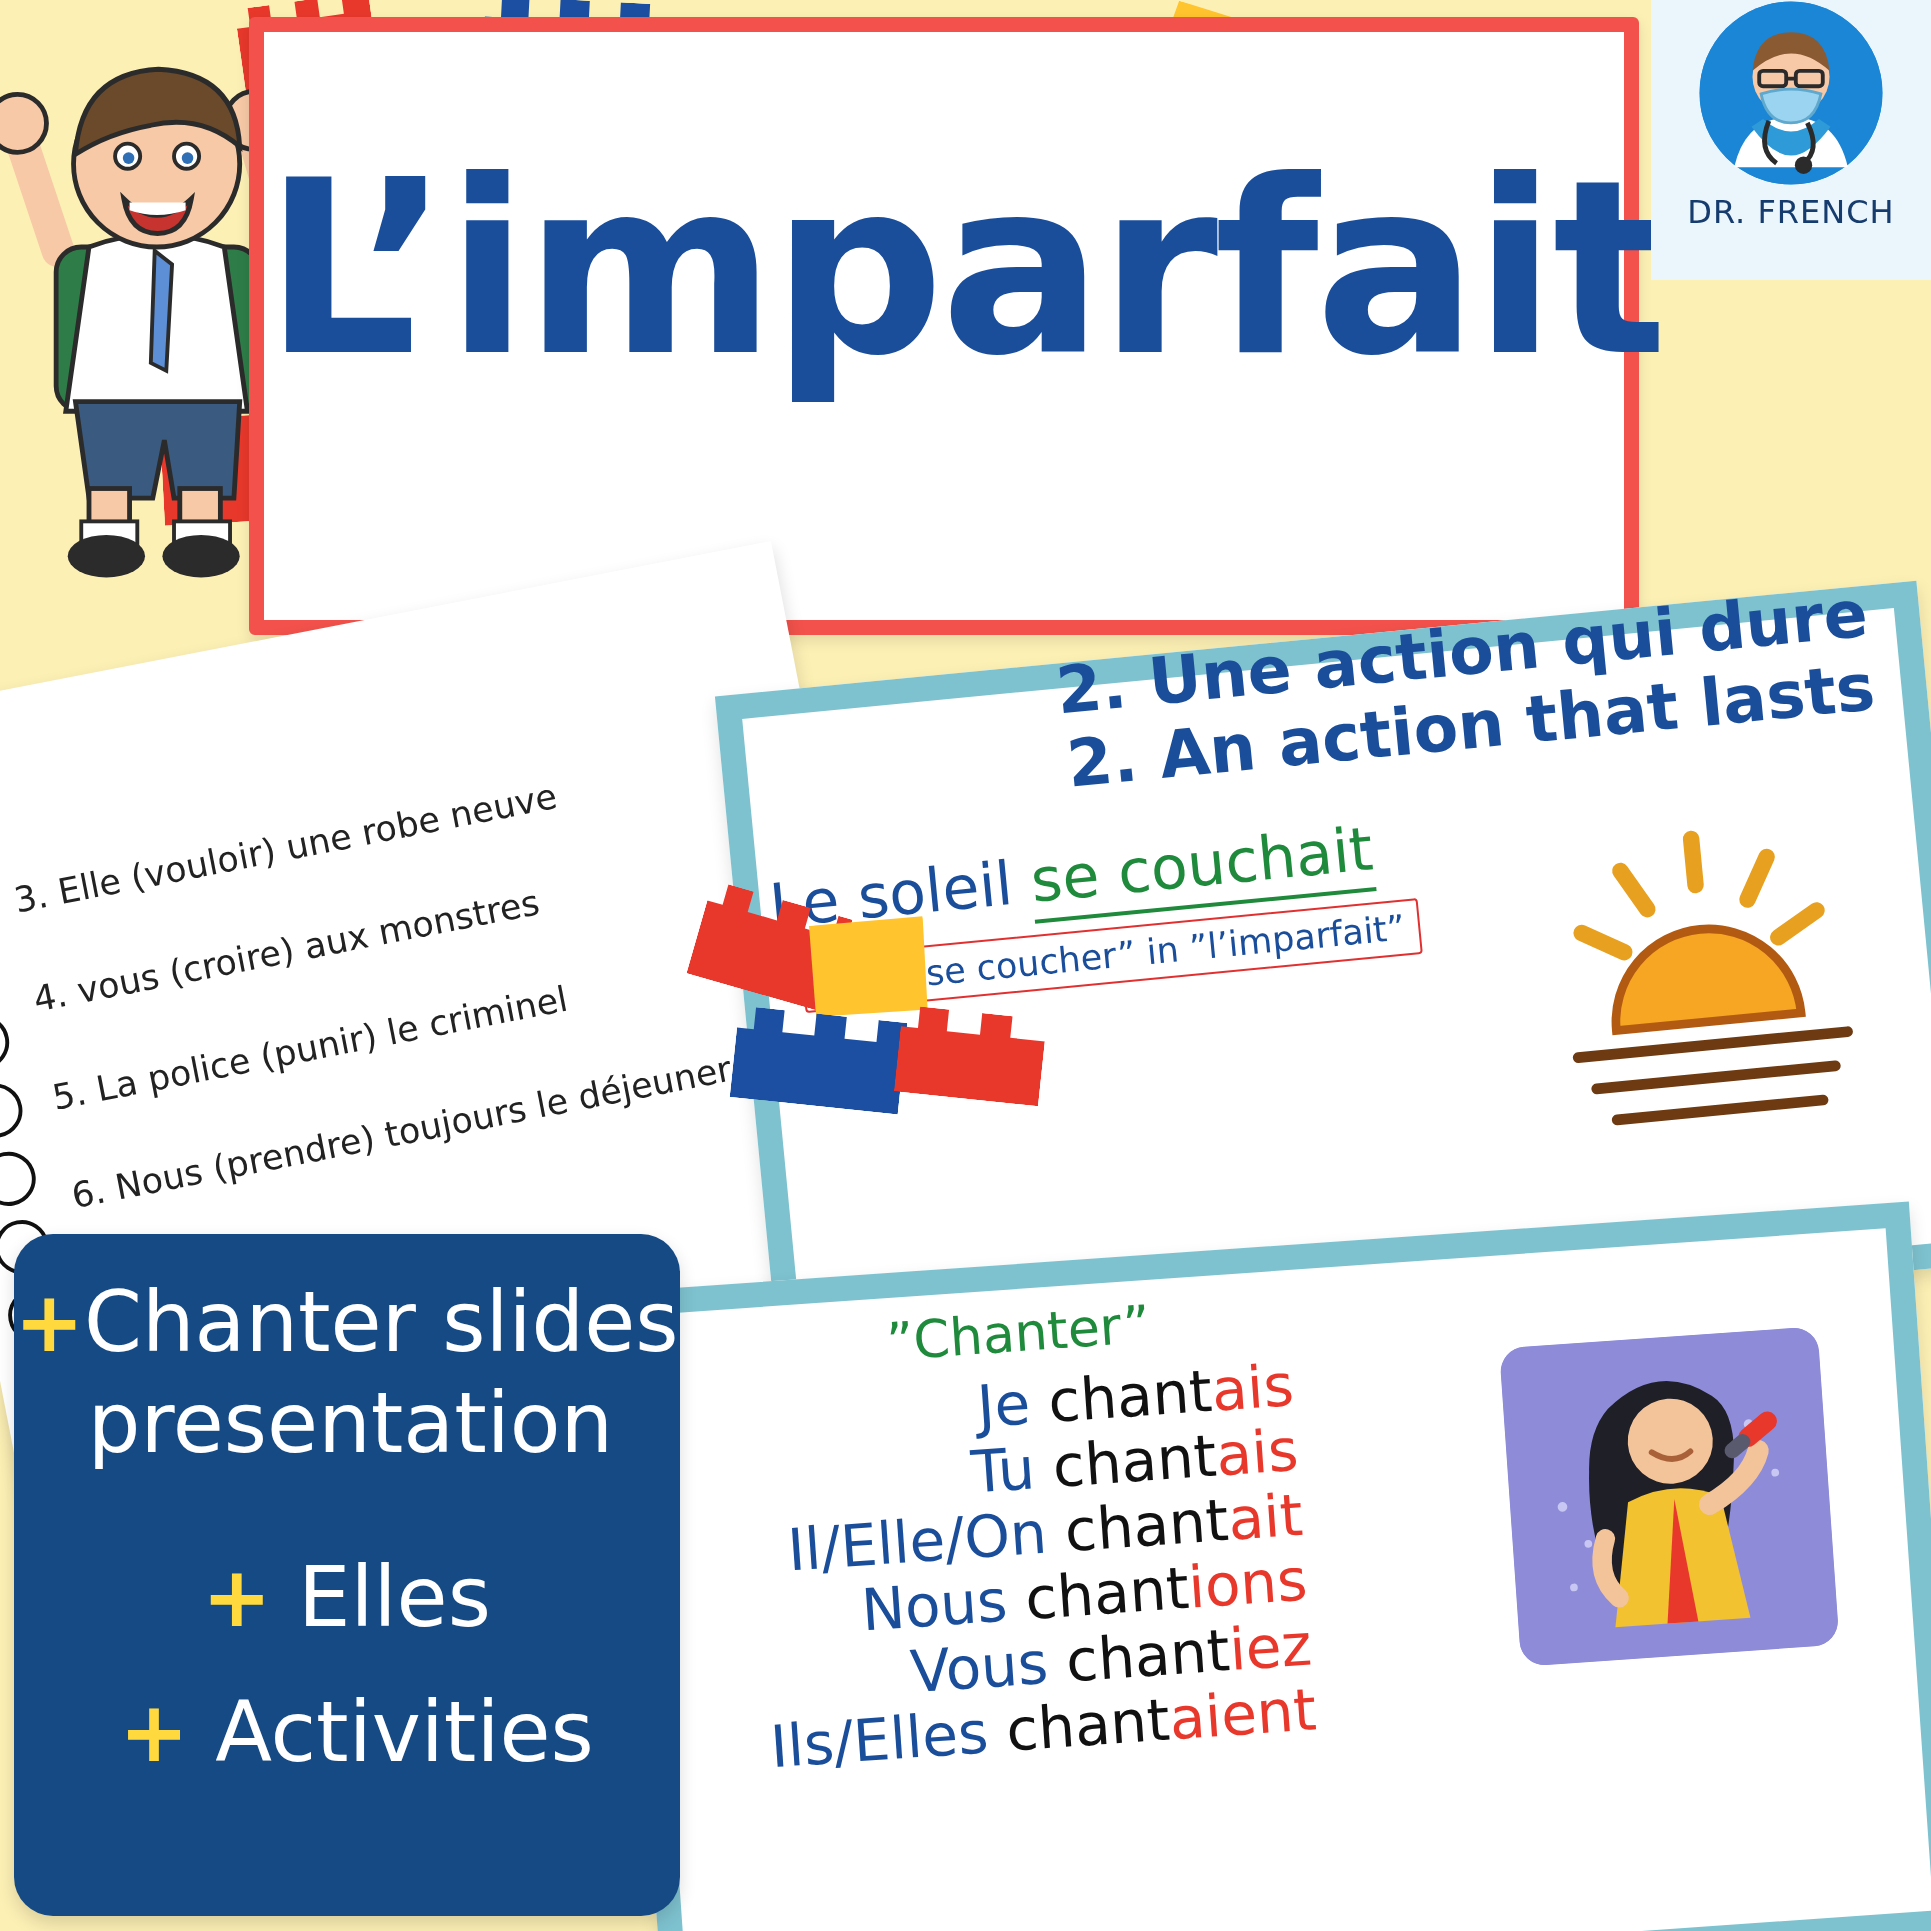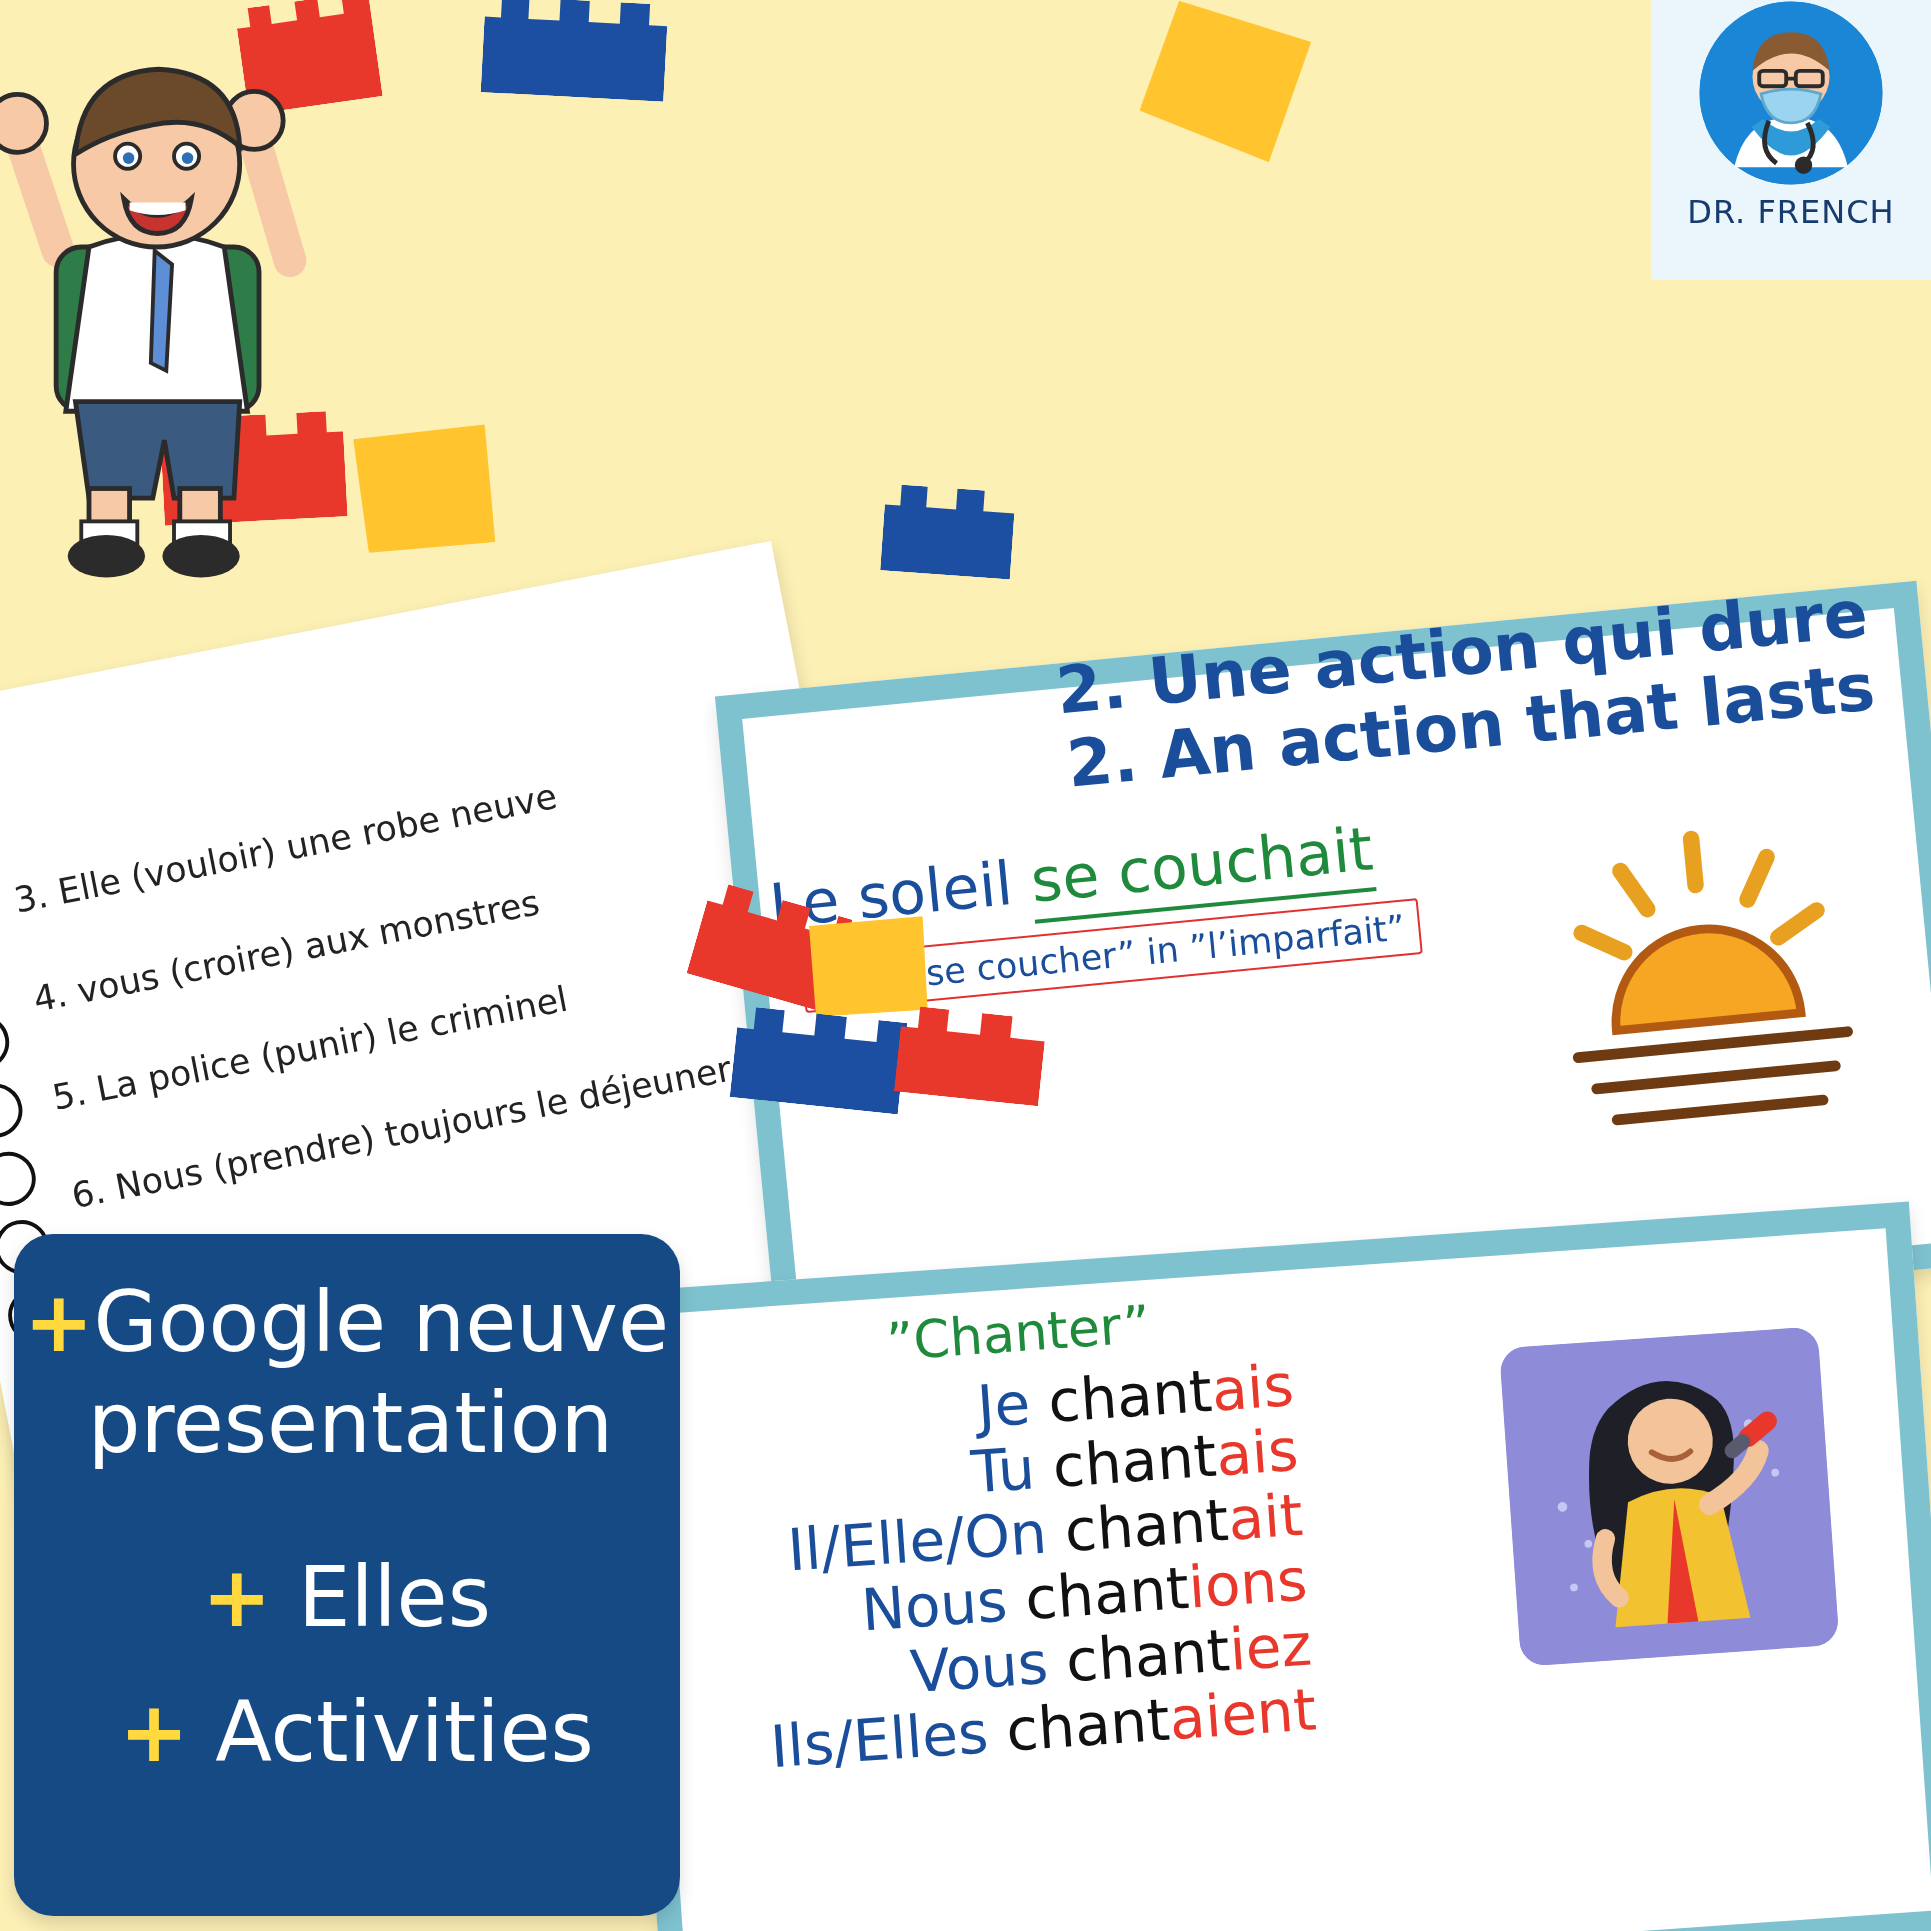--- a/index.html
+++ b/index.html
@@ -204,20 +204,23 @@
       <path d="M78 140 q6 -84 86 -88 q80 4 84 80 q-40 -34 -92 -22 q-44 8 -78 30z" fill="#6B4A2B" stroke="#2B2B2B" stroke-width="5"></path>
       <circle cx="132" cy="142" r="13" fill="#fff" stroke="#2B2B2B" stroke-width="4"></circle>
       <circle cx="193" cy="142" r="13" fill="#fff" stroke="#2B2B2B" stroke-width="4"></circle>
       <circle cx="133" cy="144" r="6" fill="#2F6FB5"></circle>
       <circle cx="194" cy="144" r="6" fill="#2F6FB5"></circle>
       <path d="M128 186 q34 34 70 0 q-6 36 -35 36 q-29 0 -35 -36z" fill="#C7342F" stroke="#2B2B2B" stroke-width="5"></path>
       <path d="M134 198 q28 10 58 0 l0 -8 h-58z" fill="#ffffff"></path>
     </svg>
   </div>
 
+  <div class="title-card">
+    <div class="title-text">L’imparfait</div>
+  </div>
 
   <div class="logo-box">
     <div class="logo-circle">
       <svg viewBox="0 0 190 190" width="183" height="183" aria-hidden="true">
         <circle cx="95" cy="95" r="95" fill="#1B86D6"></circle>
         <path d="M36 172 q12 -52 59 -52 q47 0 59 52z" fill="#ffffff"></path>
         <path d="M66 122 q29 26 58 0 l12 8 q-22 30 -41 30 q-19 0 -41 -30z" fill="#2E9BD8"></path>
         <circle cx="95" cy="78" r="40" fill="#F7C9A6"></circle>
         <path d="M55 72 q4 -40 40 -40 q36 0 40 40 q-20 -18 -40 -18 q-20 0 -40 18z" fill="#8A5A33"></path>
         <rect x="62" y="72" width="28" height="16" rx="4" fill="none" stroke="#2B2B2B" stroke-width="4"></rect>
@@ -357,20 +360,20 @@
 
         <path d="M206 176 q44 -22 54 -52" stroke="#F3C39A" stroke-width="22" fill="none" stroke-linecap="round"></path>
         <rect x="238" y="92" width="46" height="20" rx="10" fill="#E8382C" transform="rotate(-36 261 102)"></rect>
         <rect x="224" y="110" width="30" height="16" rx="8" fill="#5A5A6E" transform="rotate(-36 239 118)"></rect>
         <path d="M96 204 q-14 38 10 62" stroke="#F3C39A" stroke-width="20" fill="none" stroke-linecap="round"></path>
       </svg>
     </div>
   </div>
 
   <div class="badge">
-    <div class="badge-line badge-l1"><span class="plus">+</span><span>Google neuve</span></div>
+    <div class="badge-line badge-l1"><span class="plus">+</span><span>Chanter slides</span></div>
     <div class="badge-line badge-l2">presentation</div>
     <div class="badge-line badge-l3"><span class="plus">+</span><span> Elles</span></div>
     <div class="badge-line badge-l4"><span class="plus">+</span><span> Activities</span></div>
   </div>
 
 </div>
 
 
 </body></html>

